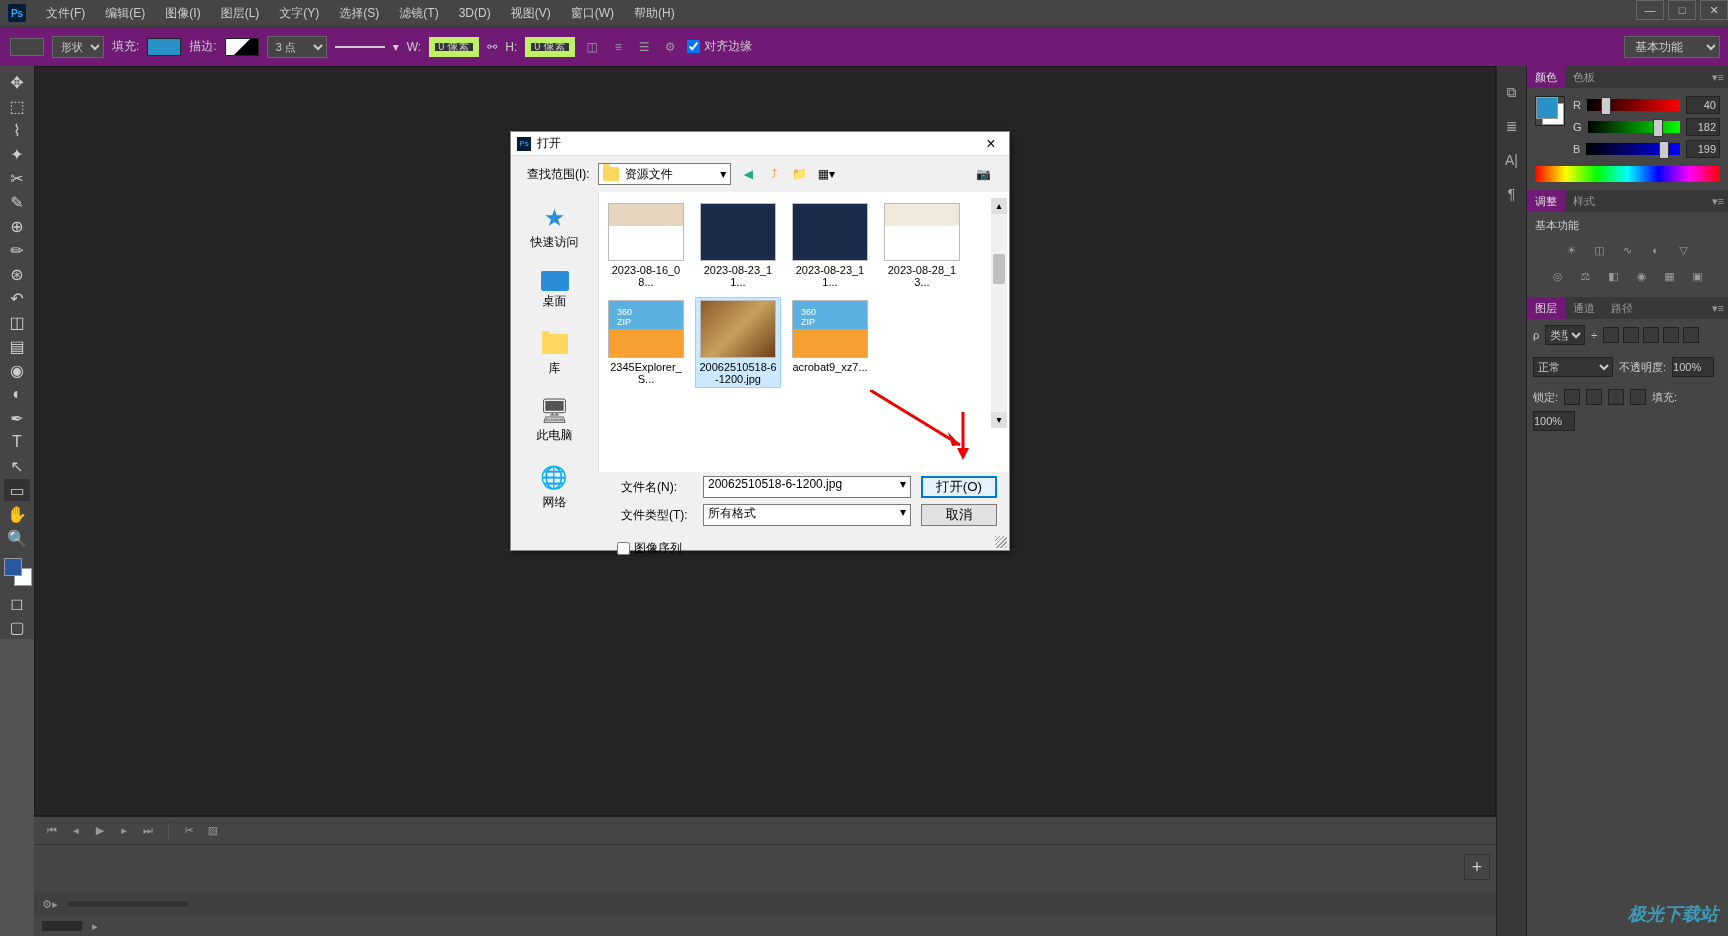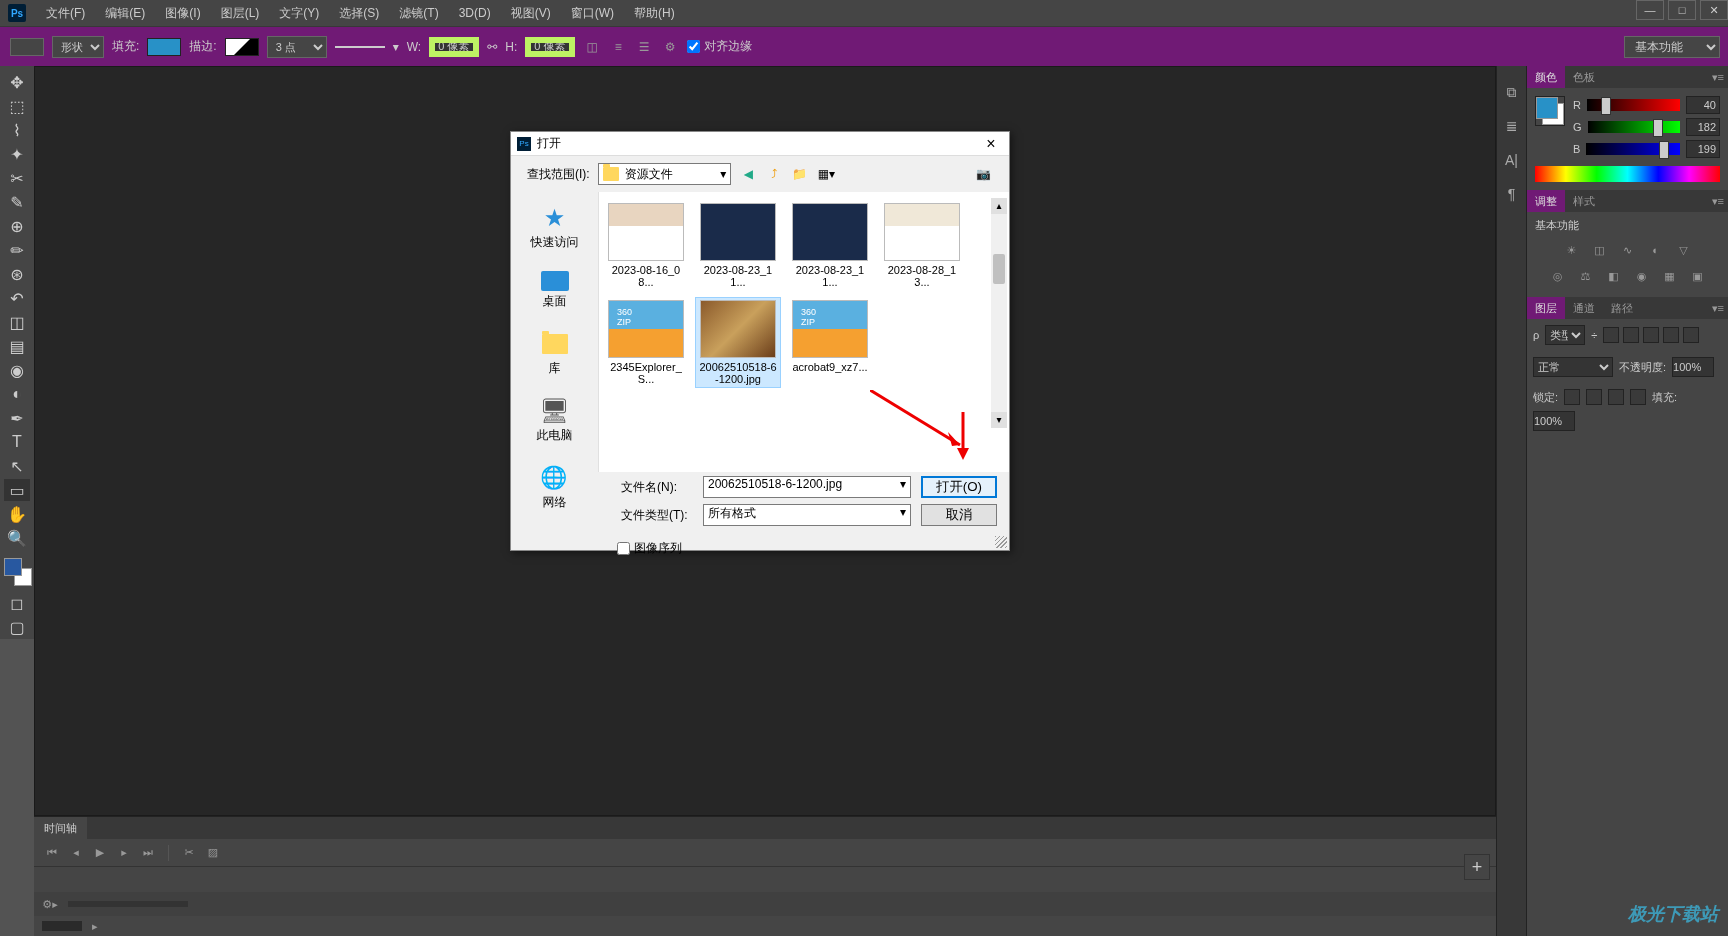--- a/index.html
+++ b/index.html
@@ -304,23 +304,20 @@
         <div class="mini-icon"></div>
         <div class="mini-icon"></div>
         <span>填充:</span>
         <input class="layer-select" style="width: 42px;" value="100%">
       </div>
     </div>
   </div>
 </div>
 
 <div class="timeline">
-  <div class="timeline-tabs">
-      <div class="tl-tab">时间轴</div>
-    </div>
   <div class="tl-controls">
     <span class="tl-btn">⏮</span>
     <span class="tl-btn">◂</span>
     <span class="tl-btn">▶</span>
     <span class="tl-btn">▸</span>
     <span class="tl-btn">⏭</span>
     <span style="width:1px;height:16px;background:#555;margin:0 4px"></span>
     <span class="tl-btn">✂</span>
     <span class="tl-btn">▨</span>
   </div>

